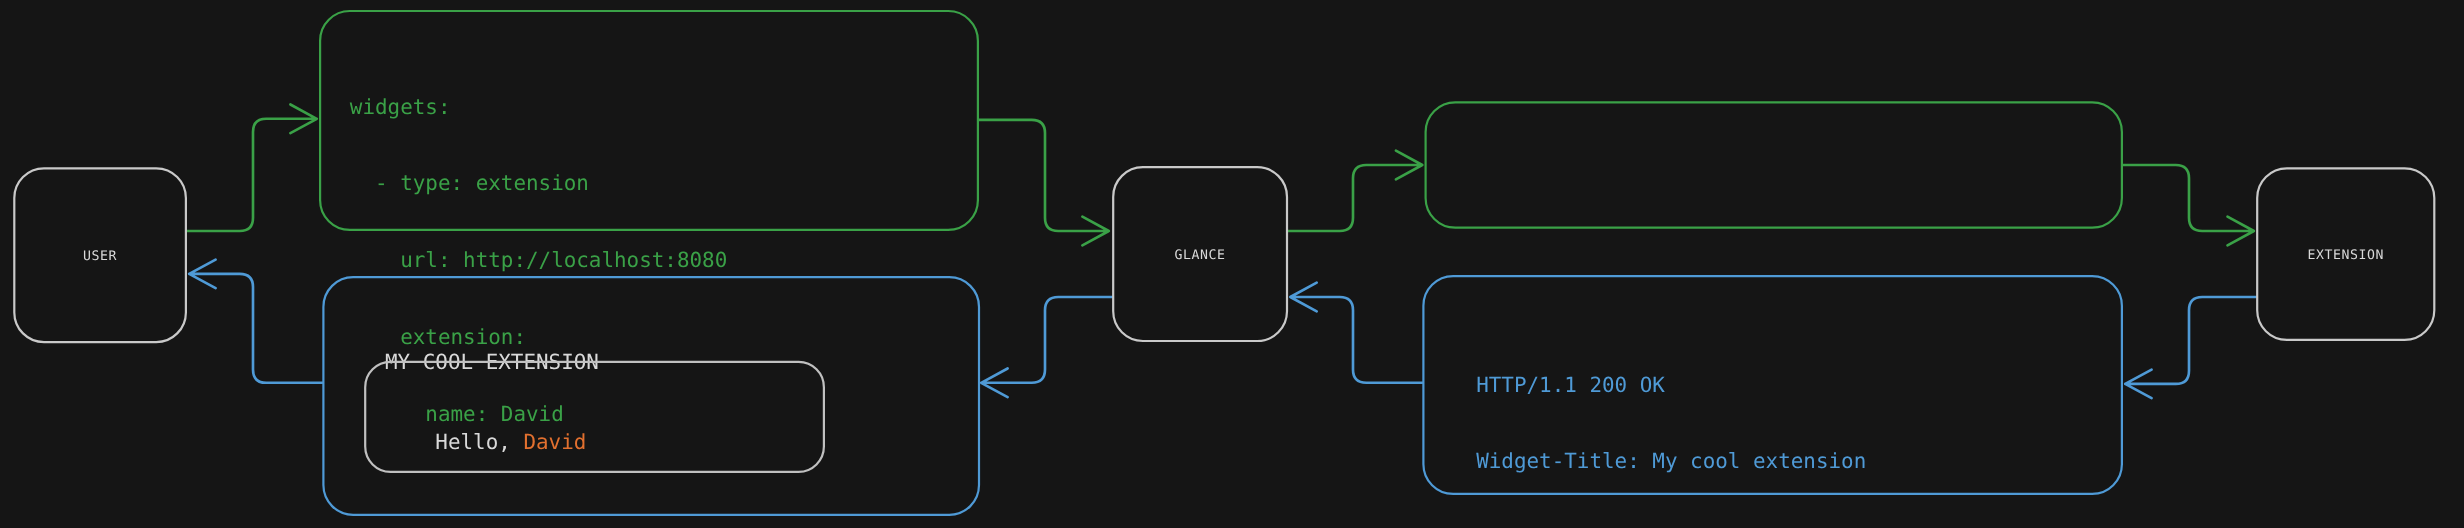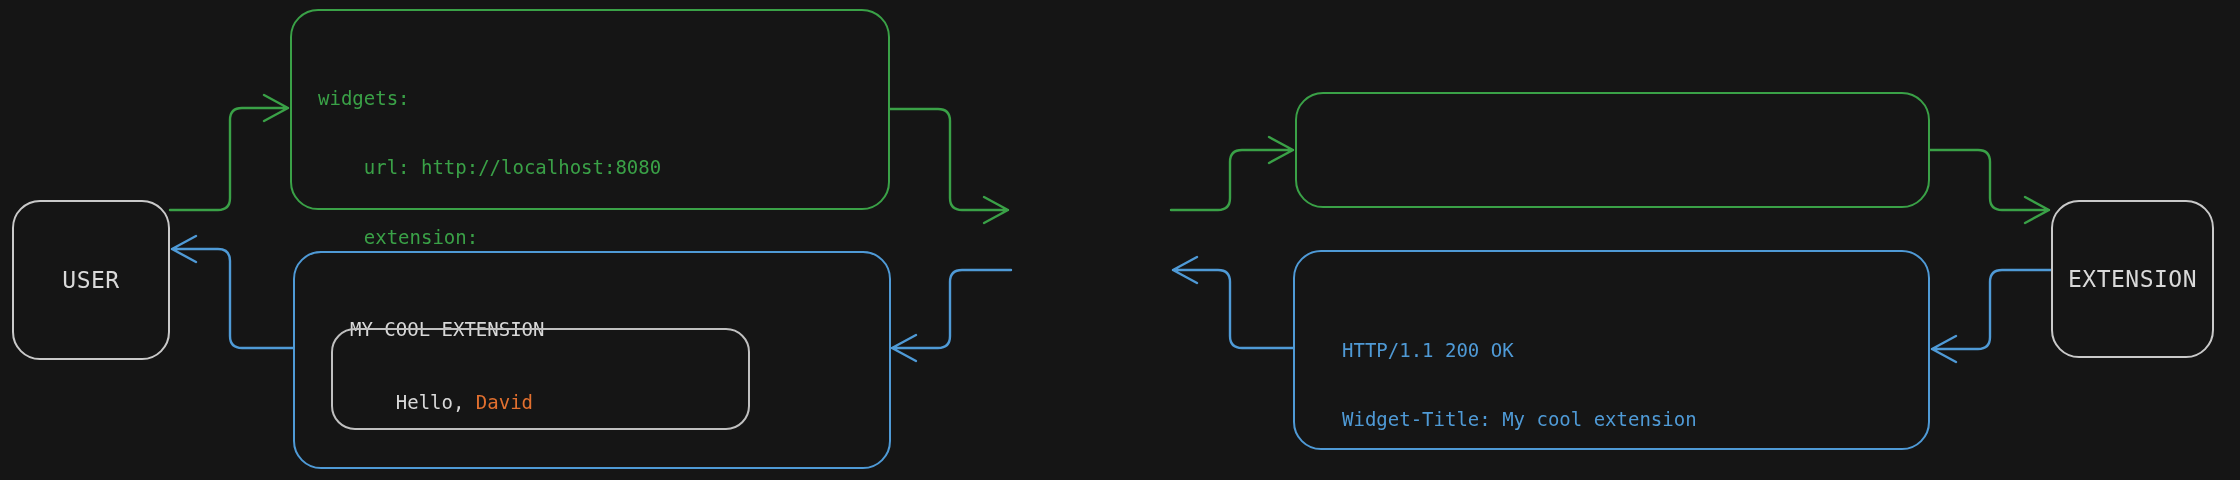--- a/index.html
+++ b/index.html
@@ -21,21 +21,21 @@
     overflow:hidden;
   }
   .connectors{position:absolute;left:0;top:0;width:2240px;height:480px;}
   .connectors path{fill:none;stroke-width:2.4px;stroke-linecap:round;stroke-linejoin:round;}
   .stroke-green{stroke:var(--green);}
   .stroke-blue{stroke:var(--blue);}
   .box{position:absolute;border-radius:28px;border:2px solid;background:transparent;}
   .node{
     border-color:var(--node-border);
     display:flex;align-items:center;justify-content:center;
-    color:var(--gray-text);font-size:23px;letter-spacing:0.5px;margin-top:48px;
+    color:var(--gray-text);font-size:12px;letter-spacing:0.5px;
   }
   .green-border{border-color:var(--green);}
   .blue-border{border-color:var(--blue);}
   .code{
     position:absolute;font-size:19px;line-height:23.3px;white-space:pre;
   }
   .code .code-line{min-height:23.3px;}
   .green-text{color:var(--green);}
   .blue-text{color:var(--blue);}
   .gray-text{color:var(--gray-text);}
@@ -61,30 +61,35 @@
       <path class="stroke-blue" d="M 1293 348 H 1242 Q 1230 348 1230 336 V 282 Q 1230 270 1218 270 H 1173 M 1197 257 L 1173 270 L 1197 283"></path>
       <path class="stroke-blue" d="M 1011 270 H 962 Q 950 270 950 282 V 336 Q 950 348 938 348 H 892 M 916 335 L 892 348 L 916 361"></path>
       <path class="stroke-blue" d="M 293 348 H 242 Q 230 348 230 336 V 261 Q 230 249 218 249 H 172 M 196 236 L 172 249 L 196 262"></path>
     </g>
   </svg>
 
   <div class="box node" style="left:12px;top:152px;width:158px;height:160px;">
     <span>USER</span>
   </div>
 
+  <div class="box node" style="left:1011px;top:151px;width:160px;height:160px;">
+    <span>GLANCE</span>
+  </div>
 
   <div class="box node" style="left:2051px;top:152px;width:163px;height:158px;">
     <span>EXTENSION</span>
   </div>
 
   <div class="box green-border" style="left:290px;top:9px;width:600px;height:201px;"></div>
   <div class="code green-text" style="left:318px;top:40px;">
     <div class="code-line">widgets:</div>
+    <div class="code-line">  - type: extension</div>
     <div class="code-line">    url: http://localhost:8080</div>
     <div class="code-line">    extension:</div>
+    <div class="code-line">      name: David</div>
   </div>
 
   <div class="box green-border" style="left:1295px;top:92px;width:635px;height:116px;"></div>
 
   <div class="box blue-border" style="left:1293px;top:250px;width:637px;height:200px;"></div>
   <div class="code blue-text" style="left:1342px;top:292px;">
     <div class="code-line">HTTP/1.1 200 OK</div>
     <div class="code-line">Widget-Title: My cool extension</div>
     <div class="code-line">Widget-Content-Type: html</div>
     

